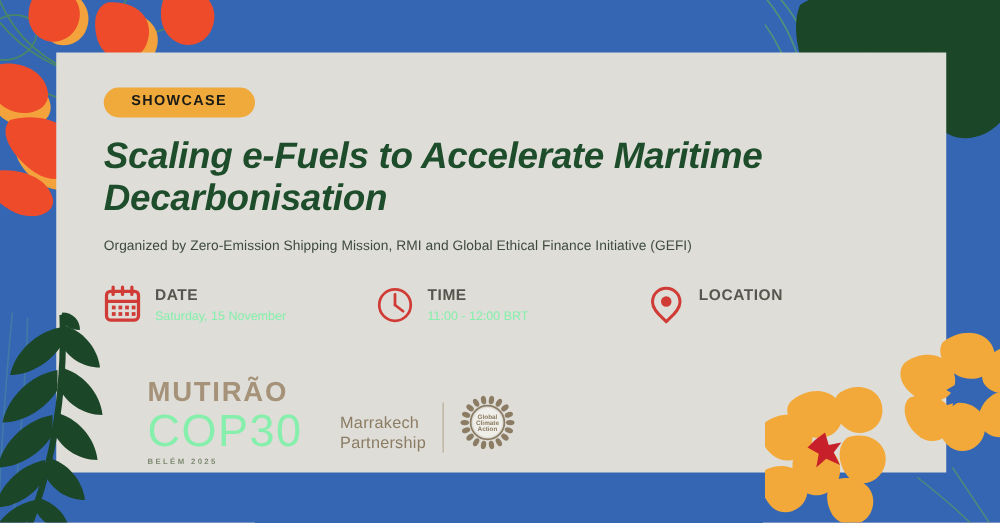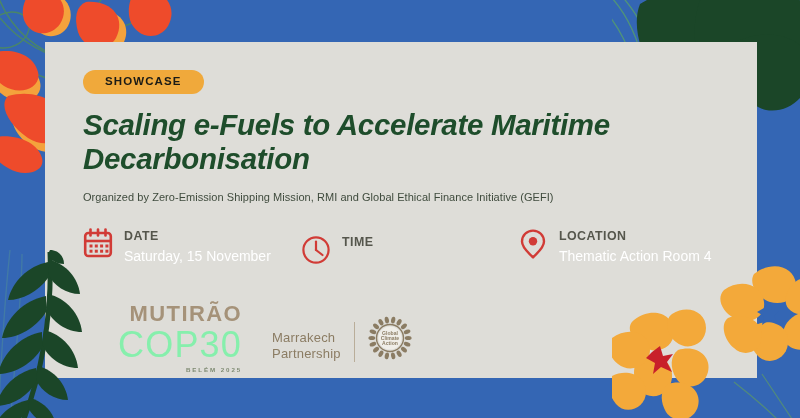--- a/index.html
+++ b/index.html
@@ -72,30 +72,30 @@
 
   .info-icon{flex:0 0 auto;width:30px;height:32px;margin-right:11px;}
   .info-icon svg{display:block;}
 
   .info-text{padding-top:1px;}
   .info-label{
     color:#55564C;font-size:12.4px;font-weight:bold;letter-spacing:0.45px;
     line-height:1.15;
   }
   .info-value{
-    color:#ffffff;font-size:14px;line-height:1.35;margin-top:3px;
+    color:#86efac;font-size:10px;line-height:1.35;margin-top:3px;
     white-space:nowrap;
   }
 
   
   .logos{
     position:absolute;left:118px;top:303px;z-index:9;
     display:flex;align-items:center;
   }
-  .mutirao{text-align:right;line-height:1;}
+  .mutirao{text-align:left;line-height:1;}
   .mutirao .m1{
     font-size:22px;font-weight:bold;letter-spacing:1.4px;
     color:#A59279;
     font-family:"Liberation Sans", sans-serif;
   }
   .mutirao .m2{
     font-size:36px;font-weight:normal;letter-spacing:1.2px;
     color:#86efac;margin-top:2px;
     font-family:"Liberation Sans", sans-serif;
   }
@@ -265,34 +265,34 @@
       <div class="info-item time">
         <span class="info-icon">
           <svg width="30" height="32" viewBox="0 0 30 32">
             <circle cx="15" cy="16" r="12.6" fill="none" stroke="#D13B36" stroke-width="2.2"></circle>
             <line x1="15" y1="16" x2="15" y2="7.5" stroke="#D13B36" stroke-width="2.2" stroke-linecap="round"></line>
             <line x1="15" y1="16" x2="21.5" y2="21" stroke="#D13B36" stroke-width="2.2" stroke-linecap="round"></line>
           </svg>
         </span>
         <div class="info-text">
           <div class="info-label">TIME</div>
+          <div class="info-value">11:00 - 12:00 BRT</div>
         </div>
       </div>
 
       <div class="info-item location">
         <span class="info-icon">
           <svg width="30" height="32" viewBox="0 0 30 32">
             <path d="M15 2.6 C 21.2 2.6, 26 7.4, 26 13.6 C 26 20.5, 18.2 25.6, 15 29.4
                      C 11.8 25.6, 4 20.5, 4 13.6 C 4 7.4, 8.8 2.6, 15 2.6 Z" fill="none" stroke="#D13B36" stroke-width="2.4" stroke-linejoin="round"></path>
             <circle cx="15" cy="13.2" r="4.2" fill="#D13B36"></circle>
           </svg>
         </span>
         <div class="info-text">
           <div class="info-label">LOCATION</div>
-          <div class="info-value">Thematic Action Room 4</div>
         </div>
       </div>
 
     </div>
   </div>
 
   <div class="logos">
 
     <div class="mutirao">
       <div class="m1">MUTIRÃO</div>

